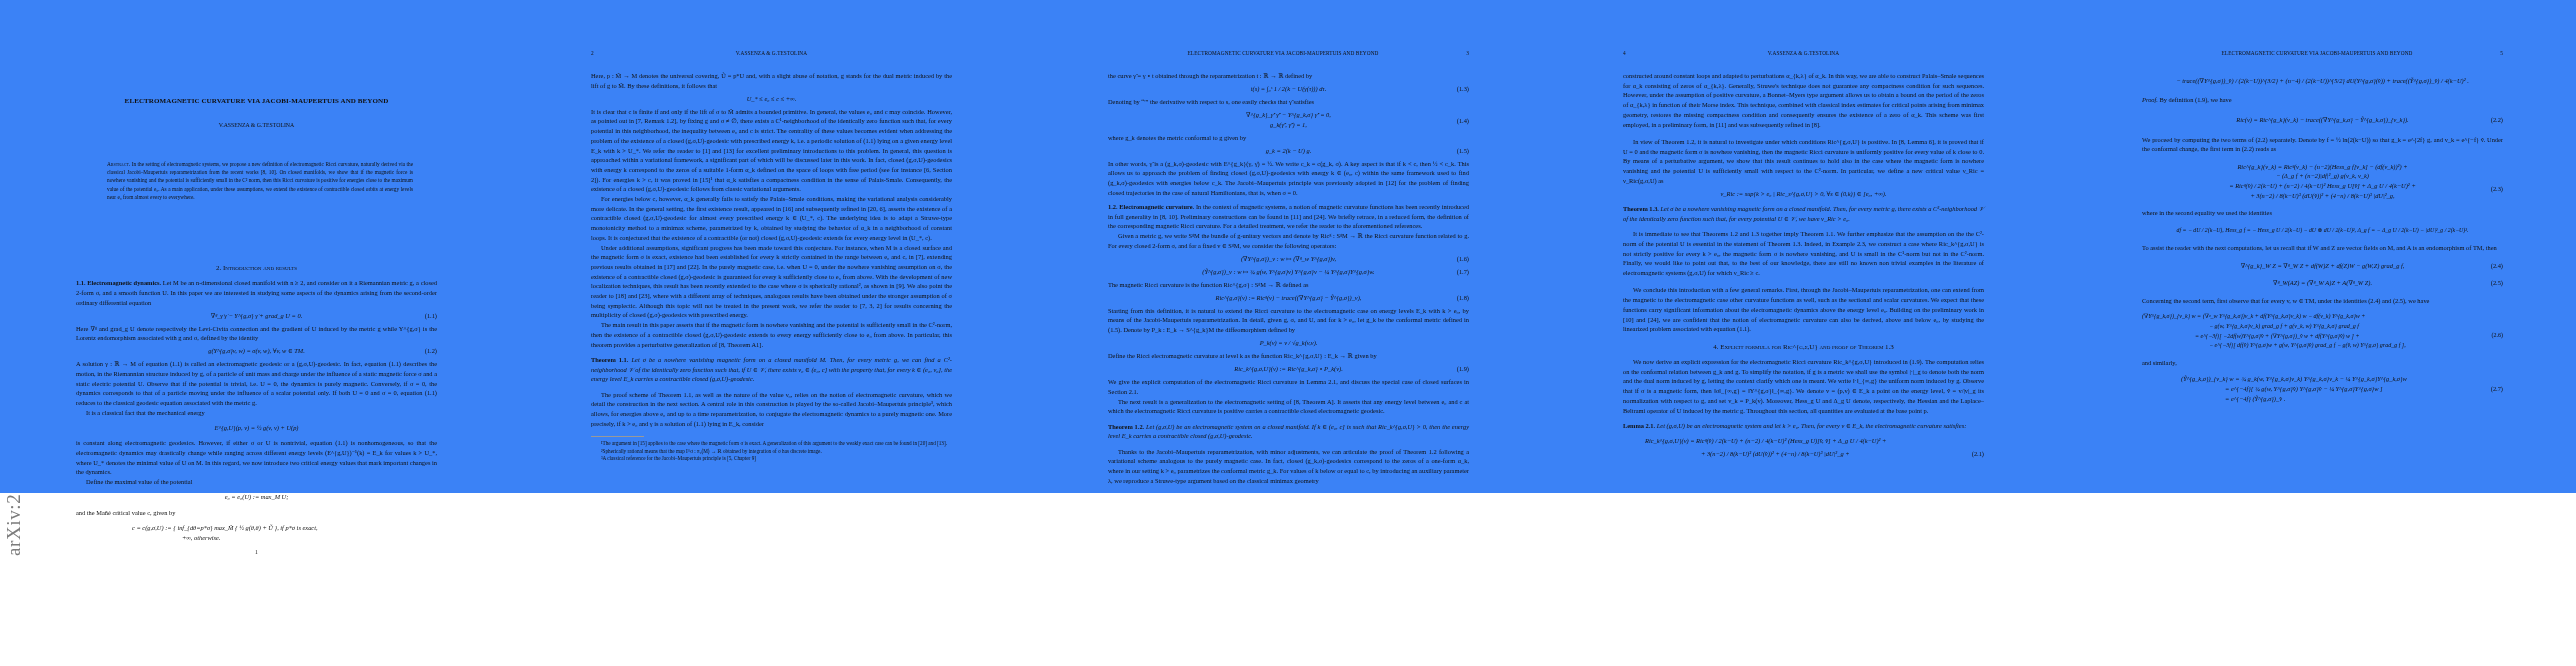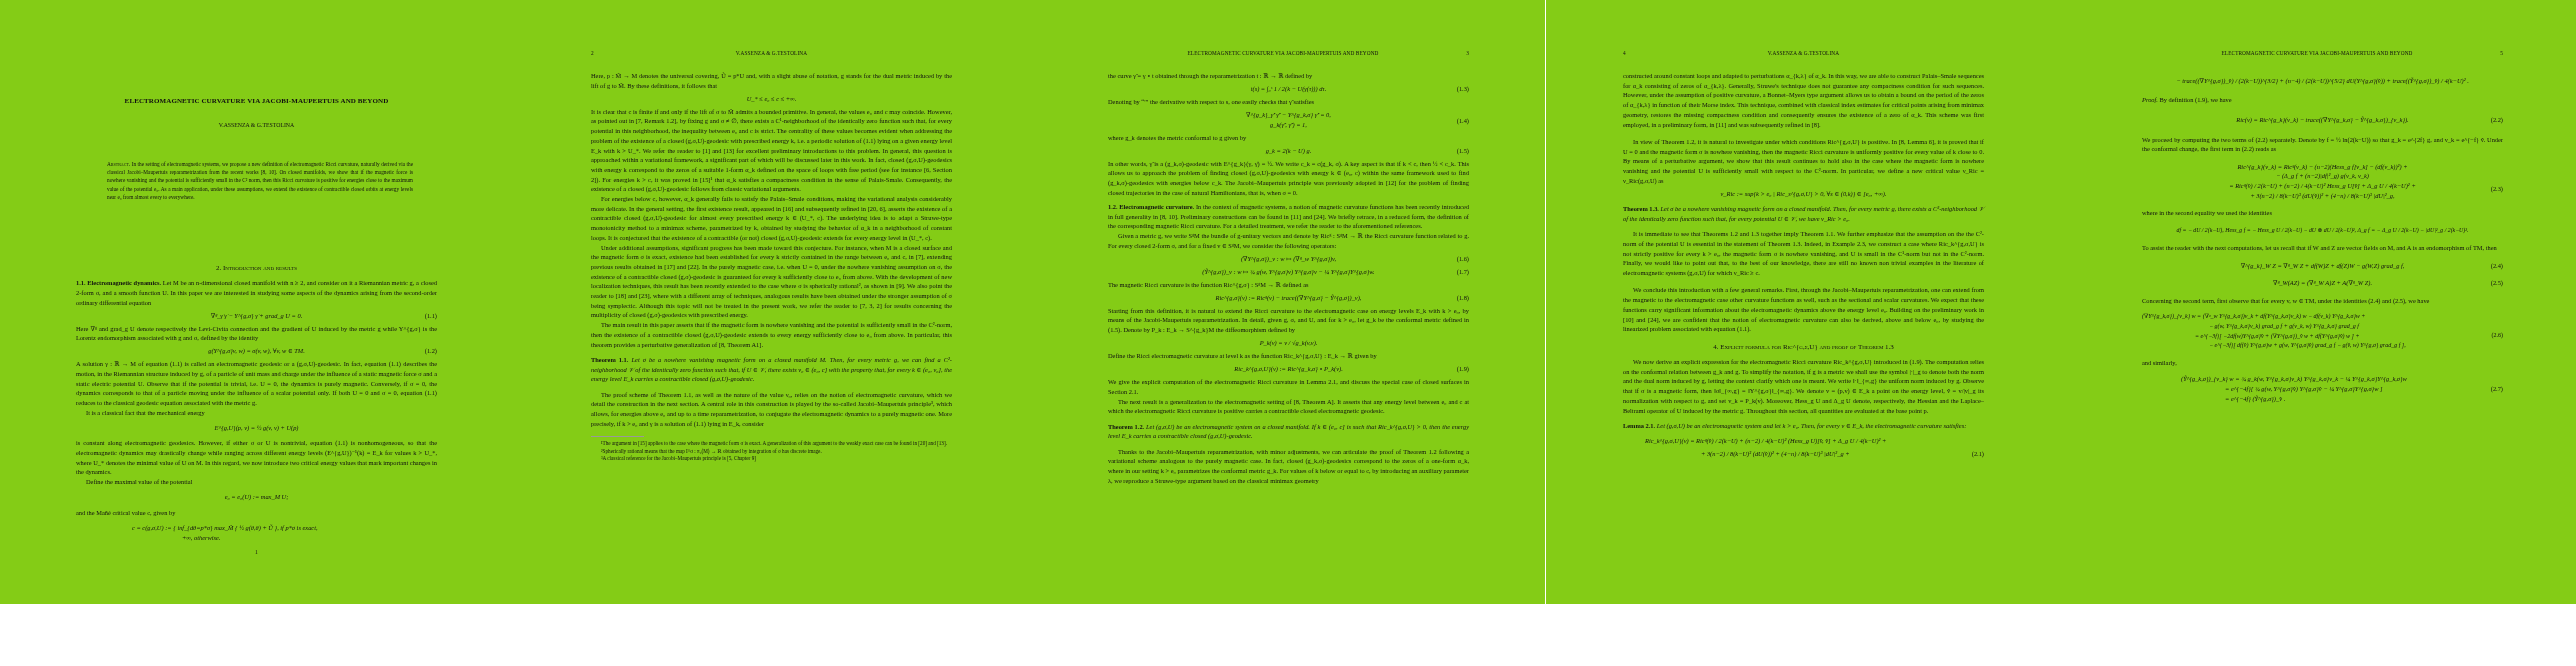--- a/index.html
+++ b/index.html
@@ -1,18 +1,18 @@
 <!DOCTYPE html>
 <html style="font-size:9px"><head>
 <meta charset="utf-8">
 <style>
   html, body { margin:0; padding:0; background:#ffffff; }
   body { width:2576px; height:667px; position:relative; overflow:hidden;
          font-family:"Liberation Serif","DejaVu Serif",serif; color:#111; }
-  .page { position:absolute; top:0; height:604px; width:515px; background:#84cc16; }
+  .page { position:absolute; top:0; height:493px; width:515px; background:#3b82f6;padding-left:18px; }
   .col { position:absolute; width:361px; font-size:6.4px; line-height:9.7px; text-align:justify; }
   .runhead { position:absolute; top:50px; width:361px; font-size:5.3px; letter-spacing:0.1px; }
   .runhead .num { position:absolute; }
   .runhead .title { position:absolute; left:0; right:0; text-align:center; text-transform:uppercase; }
   p { margin:0 0 0 0; text-indent:0; }
   p.ind { text-indent:10px; }
   .eq { display:flex; justify-content:center; align-items:center; position:relative; margin:3.3px 0; font-style:italic; font-size:6.4px; }
   .eq .tag { position:absolute; right:0; font-style:normal; }
   .eq.multi { flex-direction:column; align-items:center; }
   .sec { text-align:center; font-variant:small-caps; font-size:7px; margin:9px 0 4.4px 0; }

